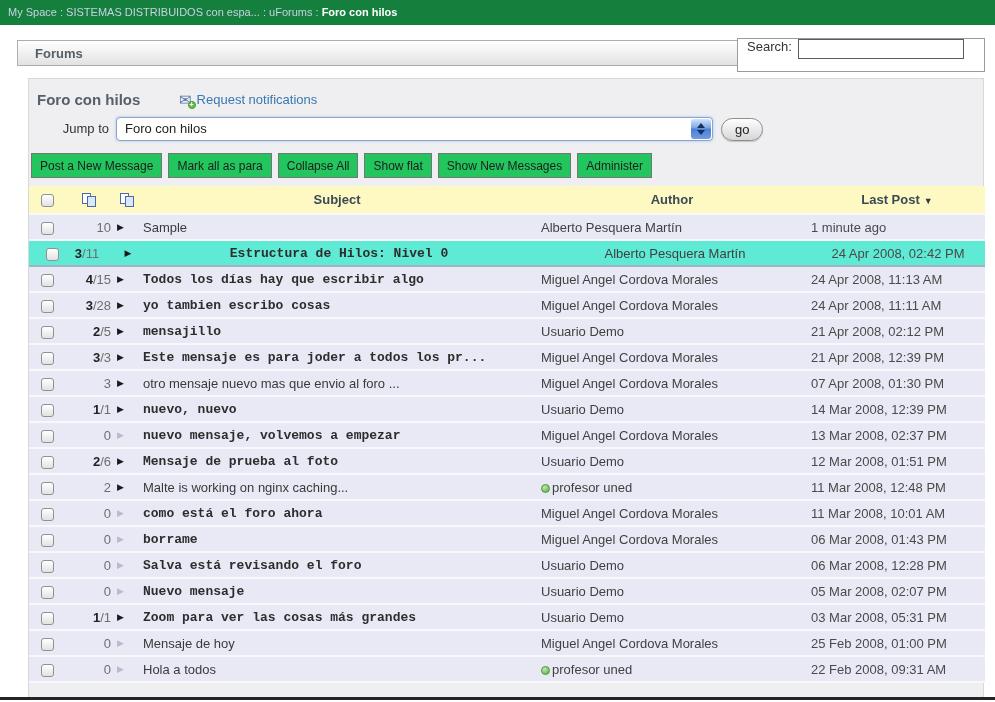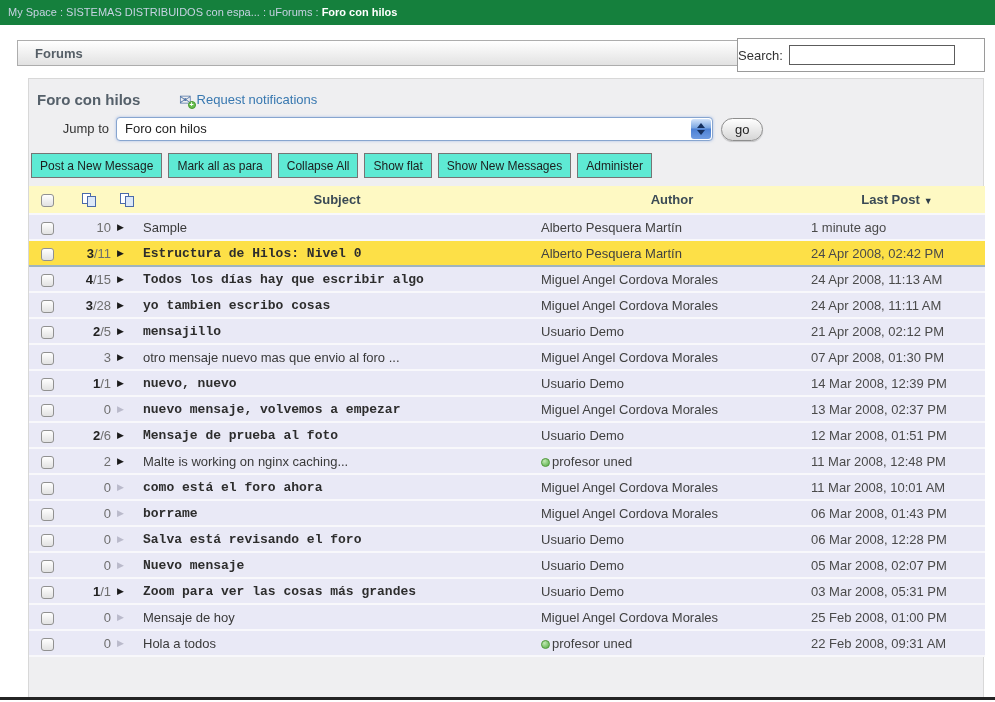--- a/index.html
+++ b/index.html
@@ -16,21 +16,21 @@
 
   
   .forums-bar { position:absolute; left:17px; top:40px; width:968px; height:26px;
                 background:linear-gradient(#ffffff,#e2e2e2); border:1px solid #adadad;
                 line-height:26px; padding-left:17px; font-size:13px; font-weight:bold;
                 color:#555e66; z-index:1; }
 
   
   .search-panel { position:absolute; left:737px; top:38px; width:248px; height:34px;
                   background:#ffffff; border:1px solid #9a9a9a; z-index:2;
-                  display:flex; align-items:center; }
+                  display:flex; align-items:flex-start; padding-left:9px; }
   .search-panel label { font-size:13px; color:#333; margin-right:6px; }
   .search-panel input { width:166px; height:20px; border:1px solid #5c5c5c;
                         font-size:12px; padding:0 3px; background:#fff; outline:none; }
 
   
   .panel { position:absolute; left:28px; top:78px; width:956px; height:621px;
            background:#efeff1; border:1px solid #d8d8d8; border-bottom:none; }
 
   .title-row { position:absolute; left:0; top:12px; width:100%; height:20px; }
   .forum-title { position:absolute; left:8px; top:0; font-size:15px; font-weight:bold;
@@ -61,33 +61,33 @@
   .tri-down { width:0; height:0; border-left:4px solid transparent;
               border-right:4px solid transparent; border-top:5px solid #16305e; }
   .go-btn { position:absolute; left:692px; top:1px; height:23px; line-height:21px;
             padding:0 13px; border:1px solid #8e8e8e; border-radius:12px;
             background:linear-gradient(#fefefe,#d6d6d6); font-size:13px; color:#222;
             font-family:Liberation Sans, sans-serif;
             box-shadow:0 1px 1px rgba(0,0,0,.18); cursor:pointer; }
 
   .toolbar { position:absolute; left:2px; top:74px; height:25px; white-space:nowrap; }
   .toolbar button { height:25px; margin-right:6px; padding:0 8px;
-                    border:1px solid #757575; background:#5eead4; font-size:12px;
+                    border:1px solid #757575; background:#22c55e; font-size:12px;
                     color:#1d1d1d; font-family:"Liberation Sans", sans-serif;
                     cursor:pointer; }
 
   
   .forum-table { position:absolute; left:0; top:107px; width:956px;
                  border-collapse:collapse; table-layout:fixed; font-size:13px; }
   .forum-table th { background:#fef9c3; height:28px; font-size:13px; font-weight:bold;
                     color:#3b4a55; border-bottom:2px solid #f8f8fb; }
   .forum-table td { height:26px; background:#e9e9f6; border-bottom:2px solid #f8f8fb;
                     overflow:hidden; white-space:nowrap; }
-  tr.selected td { background:#fde047; border-top:1px solid #9fb4bf;
-                   border-bottom:2px solid #9fb4bf; }
+  tr.selected td { background:#5eead4; border-top:1px solid #9fb4bf;
+                   border-bottom:2px solid #9fb4bf;text-align:center; }
   td.c-check, th.c-check { text-align:left; padding-left:12px; }
   td.c-count { text-align:right; padding-right:4px; color:#555; }
   td.c-count b { font-weight:bold; color:#222; }
   td.c-count span { color:#6e6e6e; }
   td.c-arrow { padding-left:2px; font-size:9px; color:#1a1a1a; }
   td.c-arrow.dim { color:#babacb; }
   td.c-subj { padding-left:4px; color:#3a3a3a; }
   td.c-subj.bold { font-weight:bold; color:#2d2d2d;font-family:Liberation Mono, monospace; }
   td.c-auth { padding-left:6px; color:#414141;margin-left:16px; }
   td.c-last { padding-left:2px; color:#4a4a4a; }
@@ -212,20 +212,30 @@
     <td class="c-count"><b class="cb">2</b><span class="cr">/5</span></td>
     <td class="c-arrow">▶</td>
     <td class="c-subj bold">mensajillo</td>
     <td class="c-auth">
       <span class="auth-text">Usuario Demo</span>
     </td>
     <td class="c-last">21 Apr 2008, 02:12 PM</td>
   </tr>
         <tr>
     <td class="c-check"><span class="checkbox"></span></td>
+    <td class="c-count"><b class="cb">3</b><span class="cr">/3</span></td>
+    <td class="c-arrow">▶</td>
+    <td class="c-subj bold">Este mensaje es para joder a todos los pr...</td>
+    <td class="c-auth">
+      <span class="auth-text">Miguel Angel Cordova Morales</span>
+    </td>
+    <td class="c-last">21 Apr 2008, 12:39 PM</td>
+  </tr>
+        <tr>
+    <td class="c-check"><span class="checkbox"></span></td>
     <td class="c-count"><b class="cb"></b><span class="cr">3</span></td>
     <td class="c-arrow">▶</td>
     <td class="c-subj">otro mensaje nuevo mas que envio al foro ...</td>
     <td class="c-auth">
       <span class="auth-text">Miguel Angel Cordova Morales</span>
     </td>
     <td class="c-last">07 Apr 2008, 01:30 PM</td>
   </tr>
         <tr>
     <td class="c-check"><span class="checkbox"></span></td>

